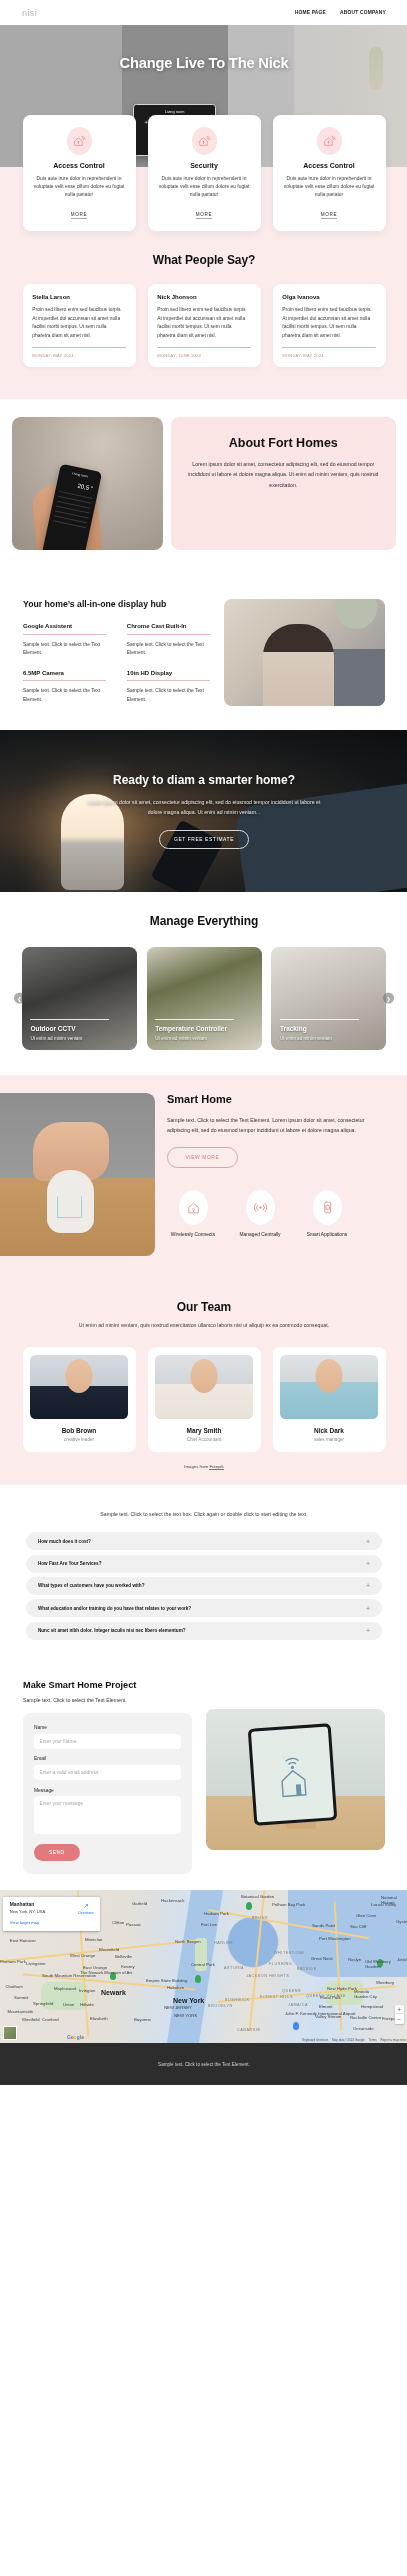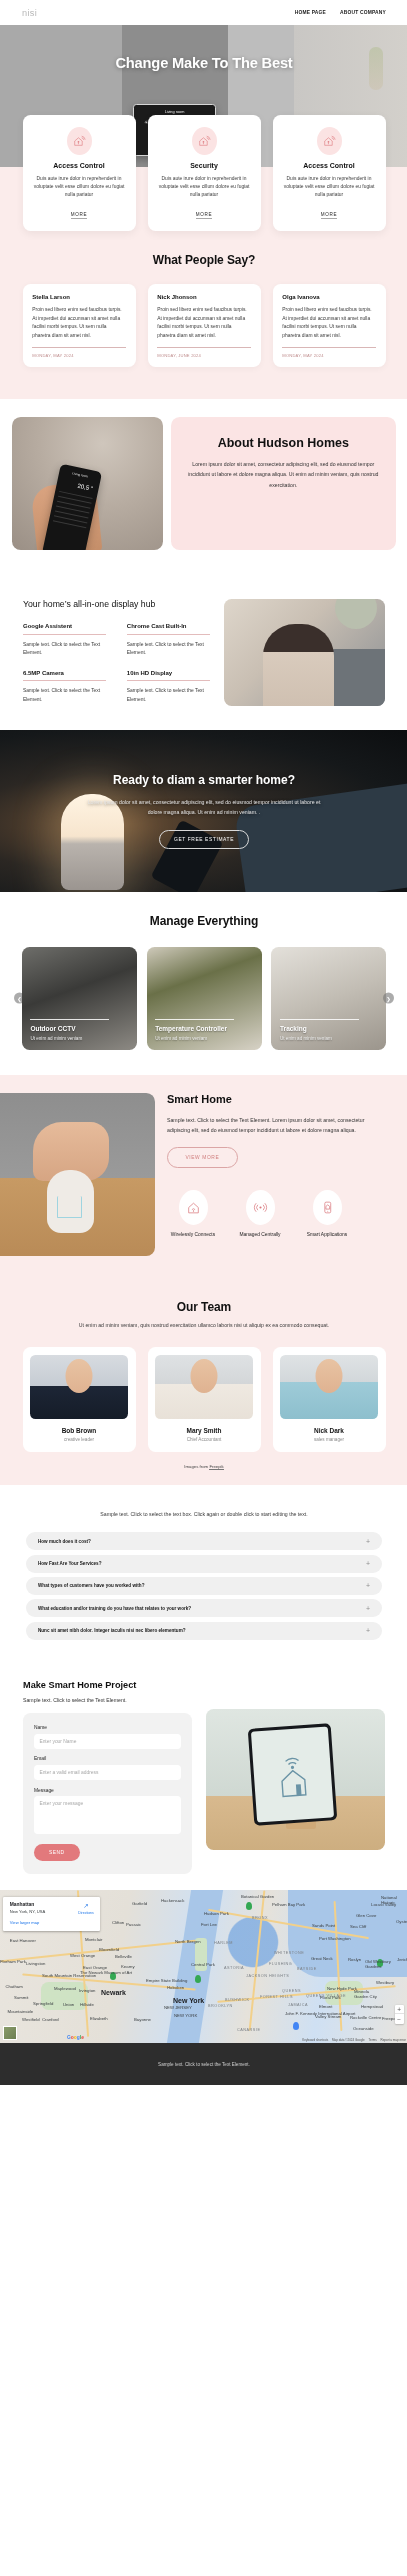--- a/index.html
+++ b/index.html
@@ -188,21 +188,21 @@
   .about-panel h2 { font-size: 12.5px; font-weight: 700; color: #111; margin-bottom: 9.8px; }
   .about-panel p { font-size: 5.2px; line-height: 1.95; color: #333; }
   .stats { display: flex; justify-content: space-around; margin-top: 20.7px; }
   .stat .num { font-size: 10.3px; color: #de7b7b; font-weight: 400; }
   .stat .lbl { font-size: 4.3px; color: #d99b9b; letter-spacing: 0.2px; margin-top: 4.9px; line-height: 1.5; text-transform: uppercase; }
 
   
   .hub-sec { padding: 27px 0 24px; background: #fff; }
   .hub-row { display: flex; gap: 13px; padding: 0 23px; }
   .hub-left { flex: 1; }
-  .hub-left h2 { font-size: 8.7px; font-weight: 400; color: #111; margin-bottom: 14px; }
+  .hub-left h2 { font-size: 8.7px; font-weight: 700; color: #111; margin-bottom: 14px; }
   .hub-grid { display: grid; grid-template-columns: 1fr 1fr; gap: 12px 19.6px; }
   .hub-item h4 { font-size: 6px; font-weight: 700; color: #141414; margin-bottom: 4.9px; }
   .hub-item .line { border-top: 0.5px solid #e3bcbc; width: 83px; margin-bottom: 6px; }
   .hub-item p { font-size: 4.9px; line-height: 1.7; color: #3a3a3a; }
   .hub-img {
     width: 161px; height: 107px; border-radius: 7.6px; flex: none;
     background: linear-gradient(135deg,#ded6cb 0%,#c9bfb3 40%,#8b8f93 100%);
     position: relative; overflow: hidden;
   }
   .hub-img .circ {
@@ -480,21 +480,21 @@
     <div class="dev-title">Living room</div>
     <div class="dev-icons">
       <span>☀</span>
       <span>🔒</span>
       <span>◎</span>
       <span>⚙</span>
       <span>▢</span>
     </div>
   </div>
   <div class="hero-finger"></div>
-  <h1 class="hero-title">Change Make To The Best</h1>
+  <h1 class="hero-title">Change Live To The Nick</h1>
 </section>
 
 <div class="pinkband">
   <div class="cards-wrap">
 
     <div class="fcard">
       <div class="badge">
         <svg width="14" height="14" viewBox="0 0 26 26" fill="none" stroke="#e07f84" stroke-width="1.2">
           <path d="M5 13 L12 7 L19 13 V21 H5 Z"></path>
           <circle cx="12" cy="14.5" r="1.6" fill="#e07f84" stroke="none"></circle>
@@ -581,21 +581,21 @@
           <div></div>
           <div></div>
           <div></div>
           <div></div>
           <div></div>
           <div></div>
         </div>
       </div>
     </div>
     <div class="about-panel">
-      <h2>About Hudson Homes</h2>
+      <h2>About Fort Homes</h2>
       <p>Lorem ipsum dolor sit amet, consectetur adipiscing elit, sed do eiusmod tempor incididunt ut labore et dolore magna aliqua. Ut enim ad minim veniam, quis nostrud exercitation.</p>
     </div>
   </div>
 </section>
 
 <section class="hub-sec">
   <div class="hub-row">
     <div class="hub-left">
       <h2>Your home’s all-in-one display hub</h2>
       <div class="hub-grid">

